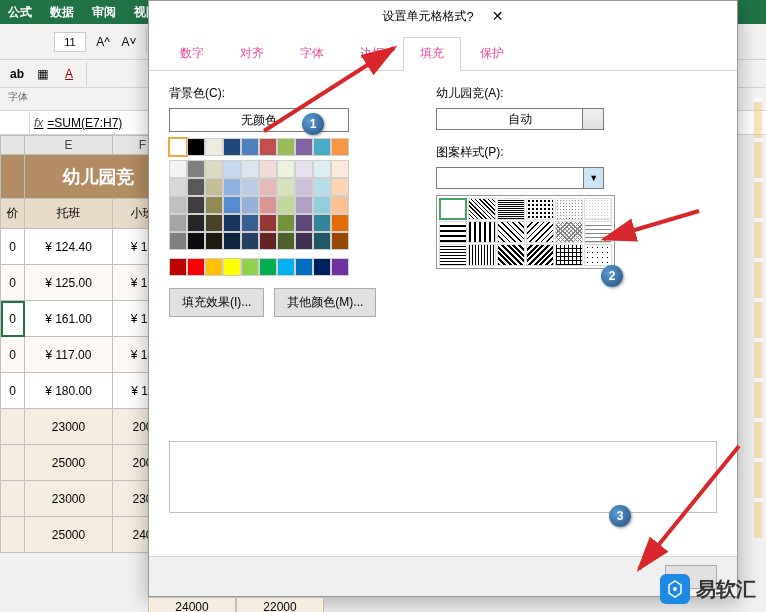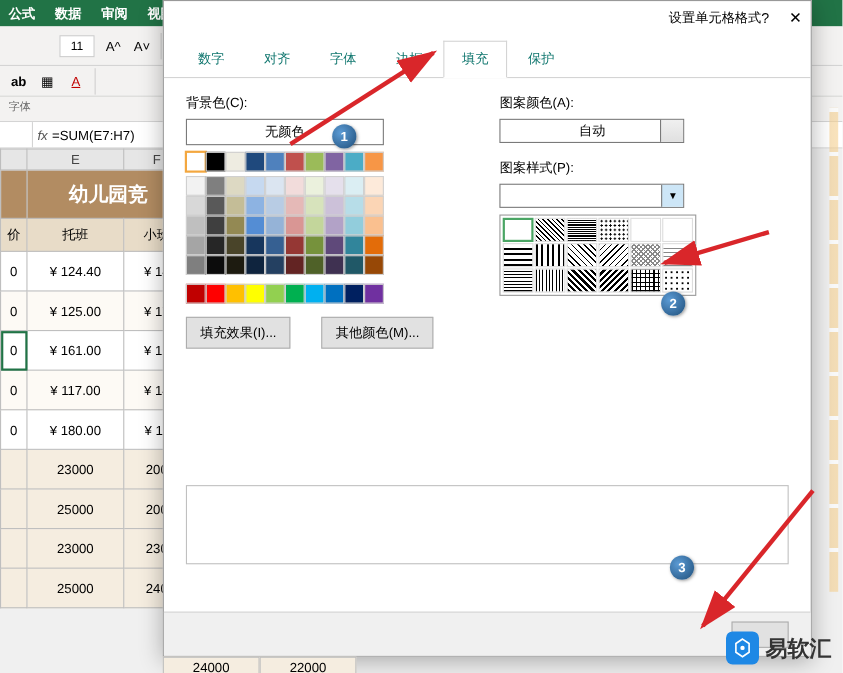--- a/index.html
+++ b/index.html
@@ -11,61 +11,61 @@
     
     .ribbon-toolbar { background: #f3f2f1; height: 36px; display: flex; align-items: center; padding: 0 8px; gap: 8px; border-bottom: 1px solid #d4d4d4; font-size: 11px; }
     .font-size-box { width: 32px; height: 20px; border: 1px solid #ccc; background: #fff; text-align: center; font-size: 11px; }
     .tb-btn { width: 18px; height: 18px; display: inline-flex; align-items: center; justify-content: center; font-size: 12px; }
     .toolbar-sep { height: 24px; width: 1px; background: #d0d0d0; }
     
     .font-group-label { background: #f3f2f1; padding: 2px 8px 6px; font-size: 10px; color: #666; border-bottom: 1px solid #d4d4d4; }
     
     .formula-bar { display: flex; align-items: center; height: 24px; background: #fff; border-bottom: 1px solid #d4d4d4; }
     .name-box { width: 30px; border-right: 1px solid #d4d4d4; height: 100%; }
-    .fx-area { display: flex; align-items: flex-end; padding: 0 4px; gap: 4px; font-size: 12px; }
+    .fx-area { display: flex; align-items: flex-end; padding: 0 4px; gap: 4px; font-size: 12px; text-decoration: underline; }
     .fx-icon { font-style: italic; color: #555; }
     .formula-text { font-size: 12px; }
     
     .sheet-area { display: flex; }
     .sheet-table { border-collapse: collapse; font-size: 12px; }
     .sheet-table th { background: #e6e6e6; border: 1px solid #bdbdbd; font-weight: normal; padding: 2px 0; color: #444; }
     .sheet-table td { border: 1px solid #bfbfbf; padding: 0; text-align: center; height: 36px; }
     .col-idx { width: 24px; background: #e6e6e6; }
     .title-row td { background: #b28c62; color: #fff; font-size: 18px; font-weight: bold; height: 44px; }
     .header-row td { background: #e8dcc8; height: 30px; }
     .data-row td { background: #fff; }
     .alt-row td { background: #fdfaf5; }
     .sum-row td { background: #f5ede0; }
     .selected-cell { outline: 2px solid #217346; outline-offset: -2px; }
     .col-E { width: 88px; }
     .col-F { width: 60px; }
     
     .dialog { position: absolute; left: 148px; top: 0; width: 590px; height: 597px; background: #fff; border: 1px solid #999; box-shadow: 0 4px 20px rgba(0,0,0,0.3); }
-    .dialog-titlebar { display: flex; align-items: center; justify-content: flex-end; height: 30px; padding: 0 8px; font-size: 12px; }
+    .dialog-titlebar { display: flex; align-items: center; justify-content: center; height: 30px; padding: 0 8px; font-size: 12px; }
     .dialog-titlebar-right { display: flex; gap: 18px; align-items: center; }
     .close-x { font-size: 14px; cursor: pointer; }
     .help-q { font-size: 13px; cursor: pointer; }
     
     .dialog-tabs { display: flex; padding: 6px 14px 0; border-bottom: 1px solid #d4d4d4; font-size: 12px; gap: 2px; }
-    .dialog-tab { padding: 7px 16px; border: 1px solid transparent; cursor: pointer; color: #0f766e; }
+    .dialog-tab { padding: 7px 16px; border: 1px solid transparent; cursor: pointer; color: #ec4899; }
     .dialog-tab.active { border: 1px solid #d4d4d4; border-bottom: 1px solid #fff; background: #fff; margin-bottom: -1px; }
     
     .dialog-body { padding: 14px 20px; display: flex; gap: 60px; }
     .left-panel, .right-panel { flex: 0 0 auto; }
     
     .section-label { font-size: 12px; margin-bottom: 6px; }
     .no-color-btn { width: 180px; height: 24px; background: #fff; border: 1px solid #7a7a7a; font-size: 12px; cursor: pointer; }
     
     .color-grid { margin-top: 6px; display: flex; flex-direction: column; gap: 0; }
     .color-row { display: flex; }
     .color-swatch { width: 18px; height: 18px; border: 1px solid #d0d0d0; cursor: pointer; }
     .color-swatch.sel { outline: 2px solid #f3a73f; outline-offset: -1px; border: 1px solid #fff; }
     .std-colors-row { margin-top: 8px; }
     
-    .fill-buttons { margin-top: 12px; display: flex; gap: 28px; }
+    .fill-buttons { margin-top: 12px; display: flex; gap: 10px; }
     .fill-btn { padding: 5px 12px; background: #e1e1e1; border: 1px solid #adadad; font-size: 12px; cursor: pointer; }
     
     .pattern-color-select { width: 168px; height: 22px; display: flex; align-items: center; justify-content: center; border: 1px solid #7a7a7a; font-size: 12px; position: relative; }
     .pattern-color-select::after { content: ''; position: absolute; right: 0; top: 0; width: 20px; height: 20px; border-left: 1px solid #7a7a7a; background: linear-gradient(#f0f0f0, #e0e0e0); }
     .pattern-color-select .chev { position: absolute; right: 6px; font-size: 9px; color: #555; }
     
     .pattern-style-select { width: 168px; height: 22px; border: 1px solid #7a7a7a; position: relative; margin-bottom: 6px; }
     .pattern-style-select .dd-btn { position: absolute; right: 0; top: 0; width: 20px; height: 20px; background: #cde6f7; border-left: 1px solid #7a7a7a; display: flex; align-items: center; justify-content: center; font-size: 9px; }
     
     .pattern-grid { display: grid; grid-template-columns: repeat(6, 28px); gap: 1px; border: 1px solid #999; padding: 2px; width: fit-content; background: #fff; }
@@ -303,21 +303,21 @@
           <div class="color-swatch" style="background: rgb(0, 32, 96);"></div>
           <div class="color-swatch" style="background: rgb(112, 48, 160);"></div>
         </div>
       <div class="fill-buttons">
         <button class="fill-btn">填充效果(I)...</button>
         <button class="fill-btn">其他颜色(M)...</button>
       </div>
     </div>
 
     <div class="right-panel">
-      <div class="section-label">图案颜色(A):</div>
+      <div class="section-label">幼儿园竞(A):</div>
       <div class="pattern-color-select">
         <span>自动</span>
         <span class="chev">▼</span>
       </div>
       <div class="section-label" style="margin-top:14px">图案样式(P):</div>
       <div class="pattern-style-select">
         <div class="dd-btn">▼</div>
       </div>
       <div class="pattern-grid" id="pattern-grid">
           <div class="pattern-cell sel" style="background:#fff"></div>

